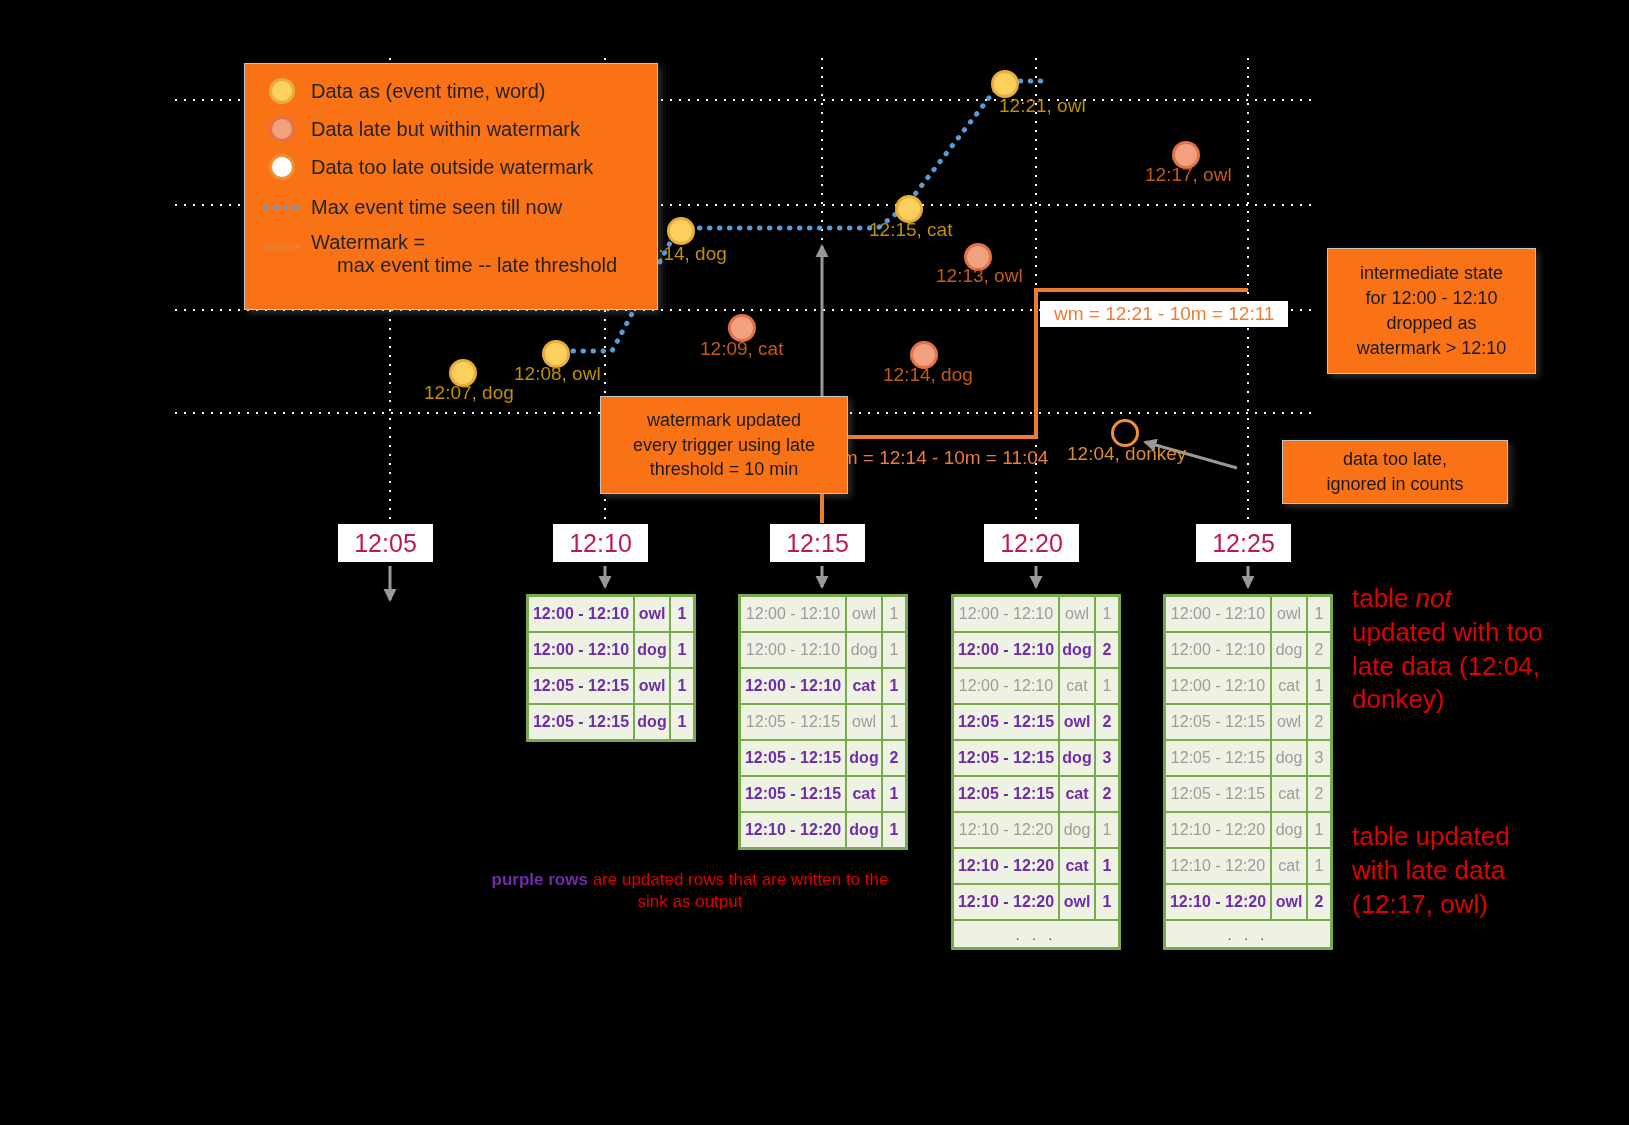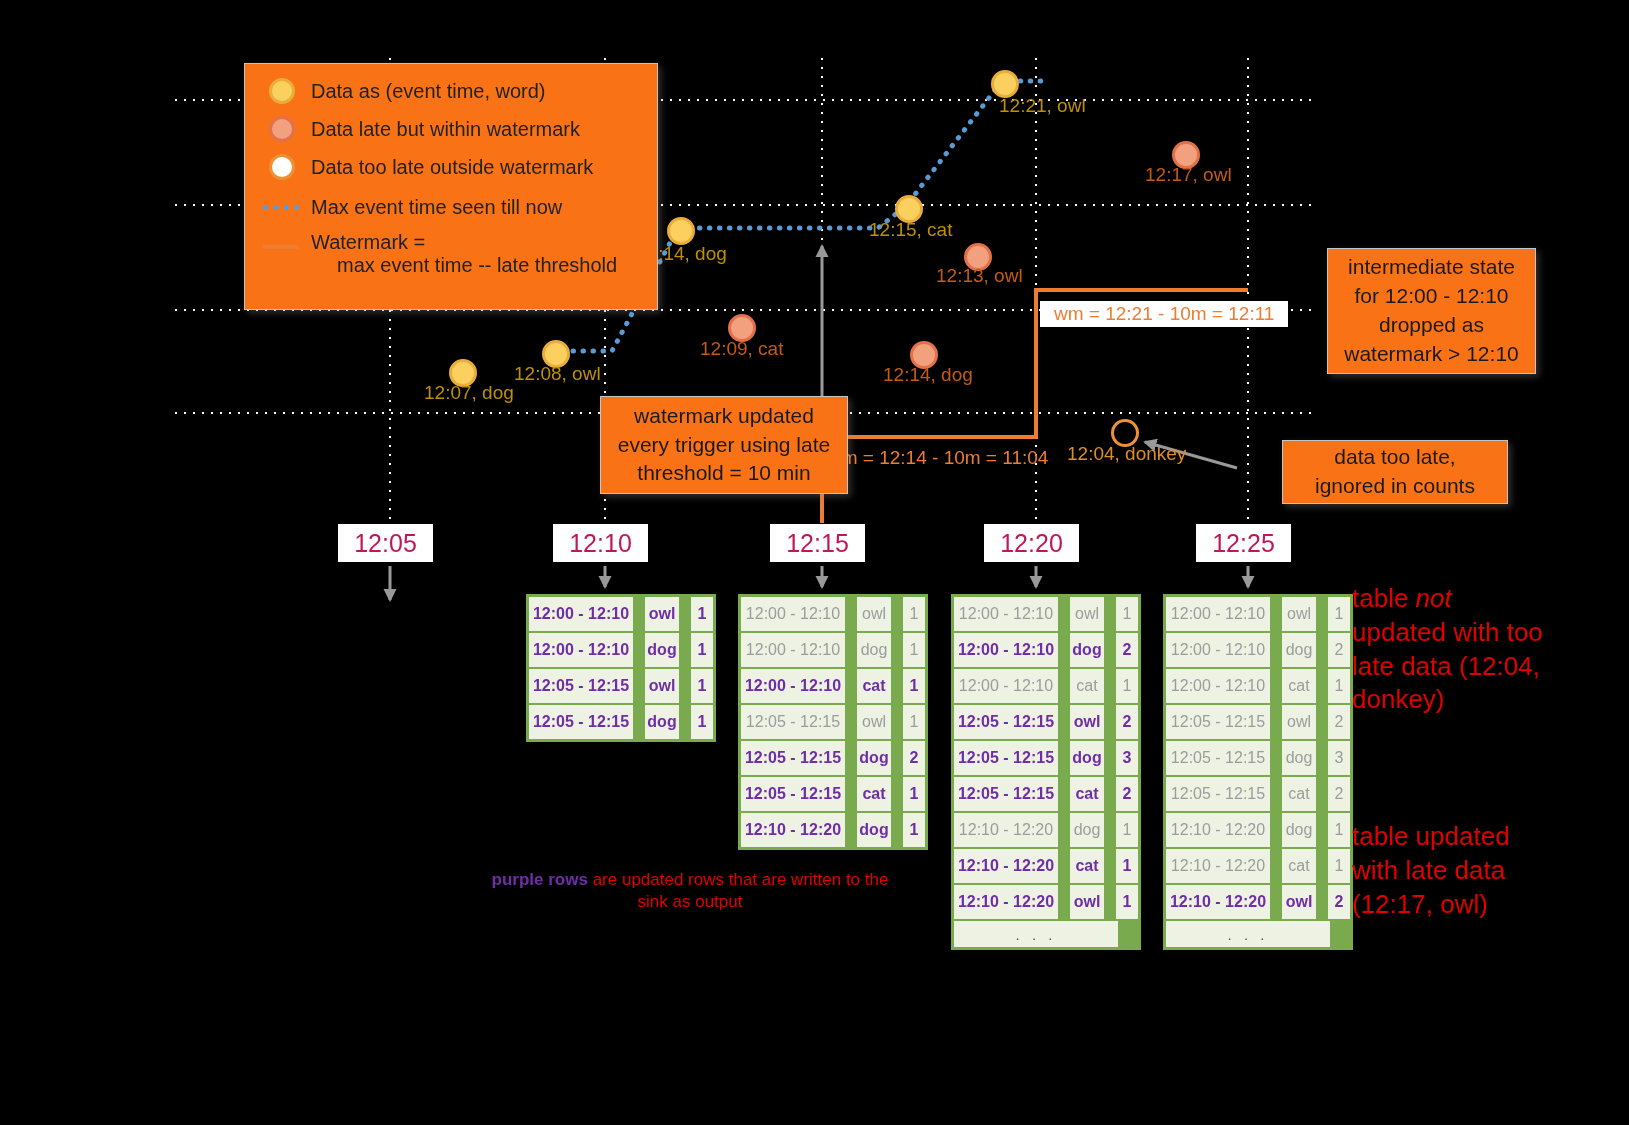--- a/index.html
+++ b/index.html
@@ -19,27 +19,27 @@
   .legend{left:200px;top:63px;width:396px;height:231px;padding:14px 0 0 16px;font-size:20px;color:#222;}
   .lrow{display:flex;align-items:center;margin-bottom:12px;}
   .lrow .dot{width:20px;height:20px;border-radius:50%;margin:0 16px 0 8px;flex:0 0 auto;}
   .dot.ontime{background:#FCD05E;border:3px solid #E9AD3C;}
   .dot.late{background:#F2A17E;border:3px solid #E2714A;}
   .dot.toolate{background:#fff;border:3px solid #ED9135;}
   .lineswatch{width:36px;height:0;margin:0 12px 0 2px;flex:0 0 auto;}
   .lineswatch.blue{border-top:5px dotted #5B9BD5;}
   .lineswatch.orange{border-top:4px solid #ED7D31;}
   .wm-legend-text .ind{margin-left:26px;}
-  .callout{text-align:center;font-size:21px;line-height:1.38;display:flex;flex-direction:column;justify-content:center;}
+  .callout{text-align:center;font-size:18px;line-height:1.38;display:flex;flex-direction:column;justify-content:center;}
   .timebox{position:absolute;top:524px;width:95px;height:38px;background:#fff;color:#be185d;font-size:25px;display:flex;align-items:center;justify-content:center;}
   .wm-label{position:absolute;color:#ED7D31;font-size:19px;white-space:nowrap;}
   .wm-label.boxed{background:#fff;padding:2px 14px;}
   
   .gtable{position:absolute;display:flex;flex-direction:column;gap:2px;background:#79AB4E;border:3px solid #79AB4E;}
-  .trow{display:flex;gap:12px;}
+  .trow{display:flex;gap:2px;}
   .tcell{background:#EDF2E3;display:flex;align-items:center;justify-content:center;font-size:16px;}
   .tcell.win{width:104px;height:34px;}
   .tcell.word{width:34px;height:34px;}
   .tcell.cnt{width:22px;height:34px;}
   .trow.updated .tcell{color:#6F2DA8;font-weight:bold;}
   .trow.old .tcell{color:#9C9C9C;}
   .tcell.tellipsis{width:164px;height:26px;color:#555;font-size:15px;letter-spacing:4px;}
   
   .red-note{position:absolute;color:#E00000;font-size:26px;line-height:1.3;}
   .red-note em{font-style:italic;}

